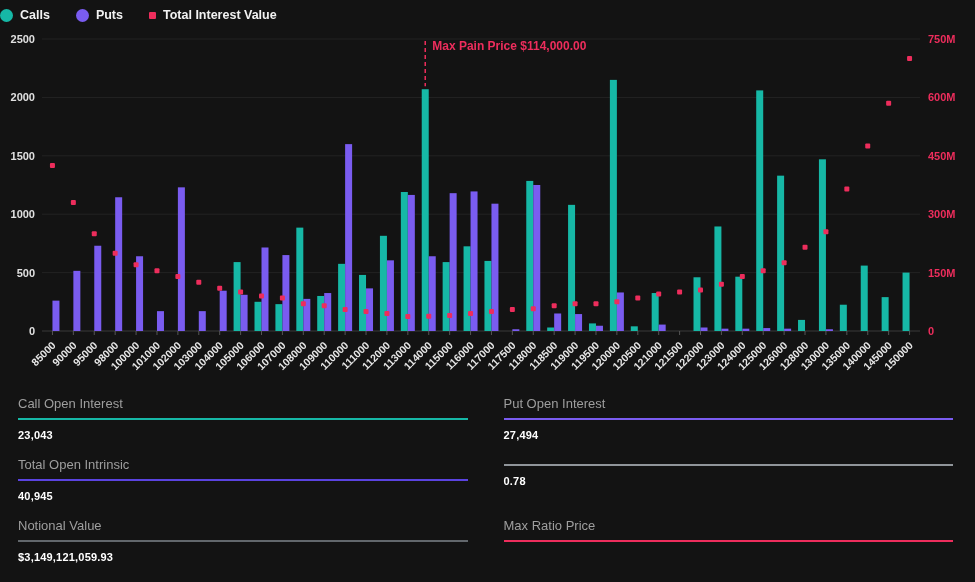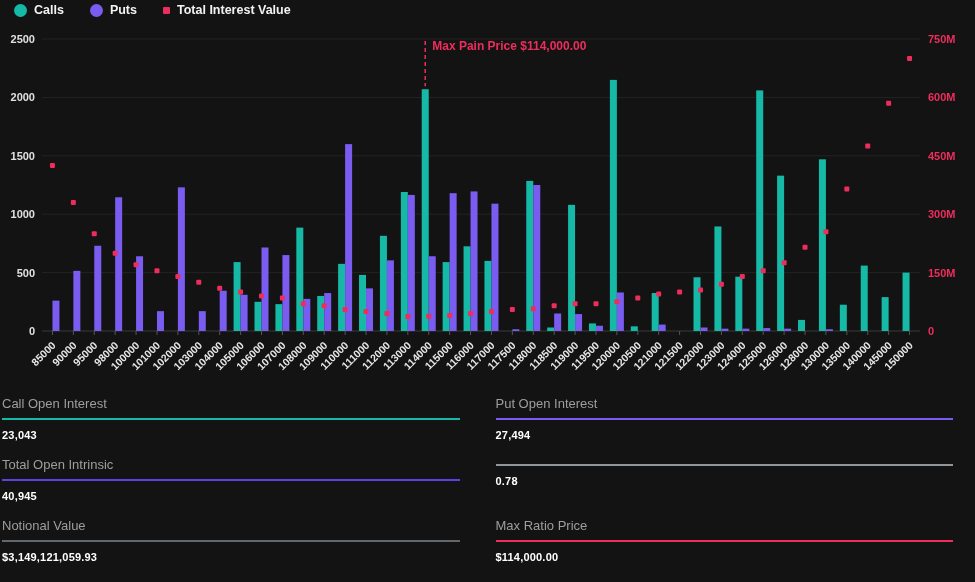--- a/index.html
+++ b/index.html
@@ -2,32 +2,32 @@
 <html><head>
 <meta charset="utf-8">
 <style>
   html,body{margin:0;padding:0;background:#131313;}
   .app{
     width:975px;height:582px;background:#131313;overflow:hidden;
     font-family:"Liberation Sans","DejaVu Sans",sans-serif;
     -webkit-font-smoothing:antialiased;position:relative;
   }
   
-  .legend{display:flex;align-items:flex-start;height:24px;padding-left:14px;padding-top:3px;}
+  .legend{display:flex;align-items:center;height:24px;padding-top:3px;}
   .legend-item{display:flex;align-items:center;margin-right:26px;cursor:pointer;}
   .swatch{display:inline-block;margin-right:7px;}
   .swatch.circle{width:13px;height:13px;border-radius:50%;}
   .swatch.square{width:7px;height:7px;border-radius:1px;}
   .legend-label{color:#f2f2f2;font-size:12.5px;font-weight:700;}
   
   .chart-area{position:relative;}
   
   .stats{
     display:grid;grid-template-columns:1fr 1fr;column-gap:36px;row-gap:16px;
-    padding:9px 22px 0 2px;
+    padding:9px 22px 0 18px;
   }
   .stat-label{color:#9e9e9e;font-size:13px;}
   .stat-underline{height:2px;margin:7px 0 9px;background:#555;}
   .stat-value{color:#ffffff;font-size:11px;font-weight:700;letter-spacing:.2px;}
 </style>
 </head>
 <body>
 
 <div class="app">
   <div class="legend" id="legend">
@@ -288,16 +288,15 @@
 
   <div class="stat">
     <div class="stat-label">Notional Value</div>
     <div class="stat-underline" style="background: rgb(98, 103, 108);"></div>
     <div class="stat-value">$3,149,121,059.93</div>
   </div>
 
   <div class="stat">
     <div class="stat-label">Max Ratio Price</div>
     <div class="stat-underline" style="background: rgb(237, 45, 92);"></div>
-    <div class="stat-value">$114,000.00</div>
   </div>
 </div>
 </div>
 
 </body></html>

